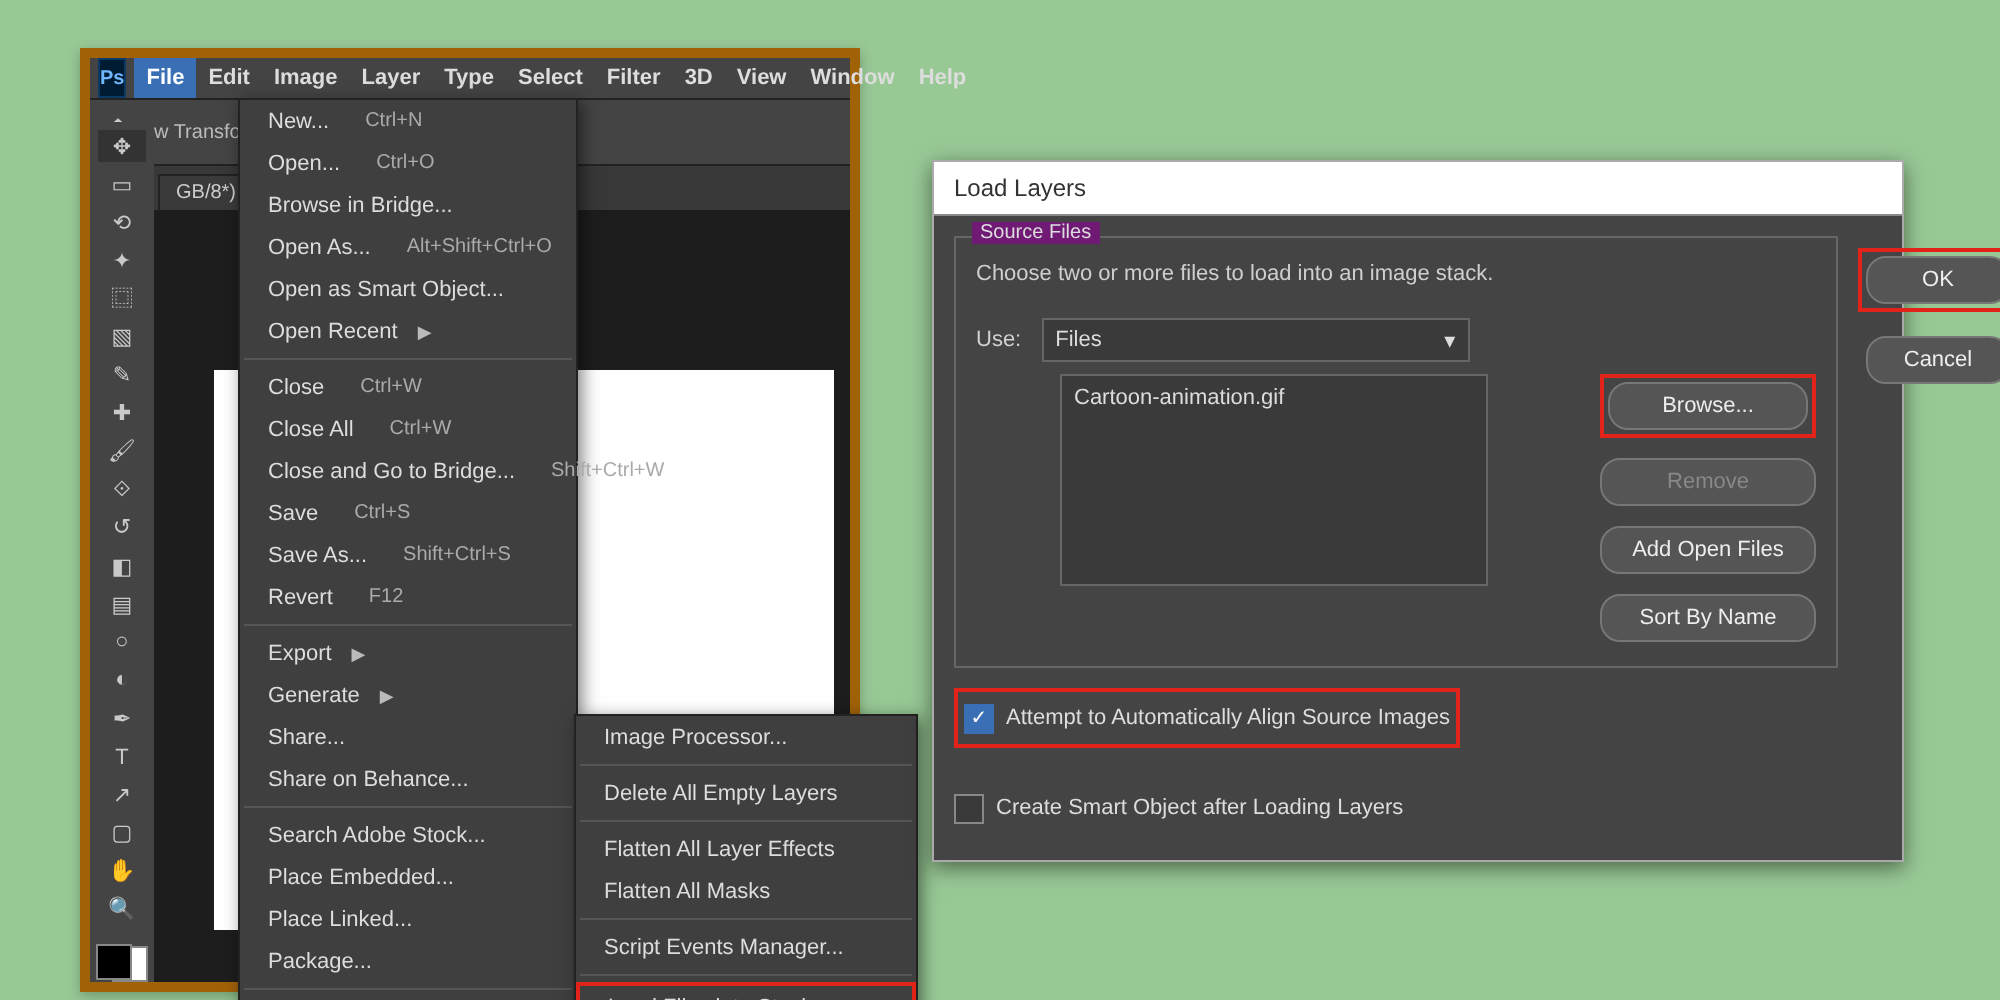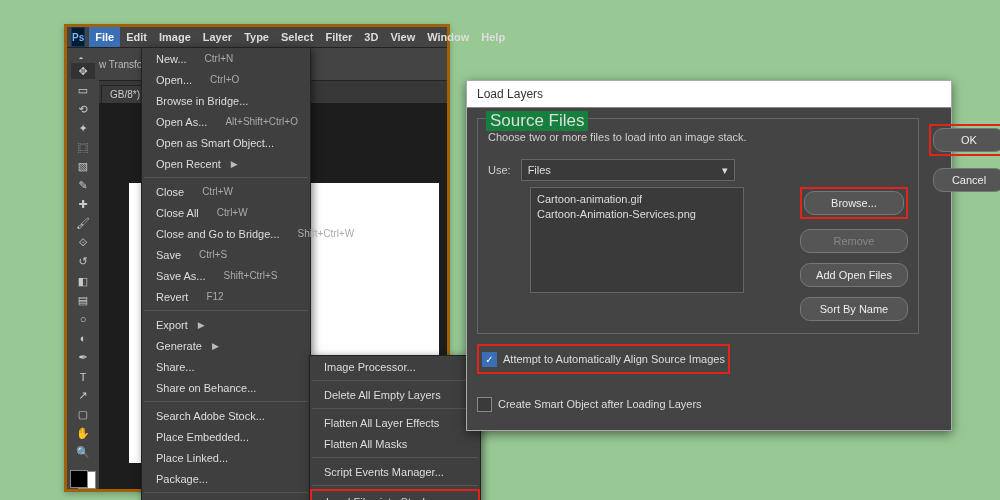--- a/index.html
+++ b/index.html
@@ -1,17 +1,17 @@
 <!DOCTYPE html>
 <html><head>
 <meta charset="utf-8">
 <style>
   body{margin:0;background:#98c995;font-family:"Segoe UI",Tahoma,Arial,sans-serif;font-size:11px;color:#d0d0d0}
   .canvas{position:relative;width:1000px;height:500px}
-  .ps{position:absolute;left:64px;top:24px;width:380px;height:462px;background:#2a2a2a;border:3px solid #a16207;box-shadow:0 2px 6px rgba(0,0,0,.25)}
+  .ps{position:absolute;left:40px;top:24px;width:380px;height:462px;background:#2a2a2a;border:5px solid #a16207;box-shadow:0 2px 6px rgba(0,0,0,.25)}
   .menubar{display:flex;align-items:center;height:20px;background:#444;color:#ddd;font-size:11px}
   .ps-icon{width:18px;height:18px;margin:0 4px;background:#001c33;color:#6fb7ff;display:flex;align-items:center;justify-content:center;font-weight:700;font-size:10px;border:1px solid #0a3a66}
   .menubar .mi{padding:0 6px;line-height:20px;height:20px}
   .menubar .mi.open{background:#3b6fb5;color:#fff}
   .optbar{height:32px;background:#444;border-top:1px solid #222;border-bottom:1px solid #222;display:flex;align-items:center;padding-left:4px;gap:8px}
   .home{width:20px;height:20px;display:flex;align-items:center;justify-content:center}
   .tabbar{height:22px;background:#383838;display:flex;align-items:flex-end;padding-left:34px}
   .ftab{background:#3a3a3a;color:#ccc;font-size:10px;padding:3px 10px 3px 8px;border-top:1px solid #222;border-left:1px solid #222;border-right:1px solid #222}
   .workspace{position:absolute;left:32px;top:76px;right:0;bottom:0;background:#1d1d1d}
   .artboard{position:absolute;left:30px;top:80px;width:310px;height:280px;background:#fff}
@@ -28,21 +28,21 @@
   .menu .sep{height:1px;background:#555;margin:3px 2px}
   .menu .sc{color:#aaa;font-size:10px;margin-left:18px}
   .file-menu{left:74px;top:20px;width:168px}
   .sub-menu{left:242px;top:328px;width:170px}
   .redbox{border:2px solid #e2231a;box-sizing:border-box}
   .dialog{position:absolute;left:466px;top:80px;width:484px;background:#444;border:1px solid #aaa;box-shadow:0 3px 10px rgba(0,0,0,.5)}
   .dlg-title{background:#fff;color:#333;height:26px;display:flex;align-items:center;padding:0 10px;font-size:12px;border-bottom:1px solid #888}
   .dlg-body{display:flex;gap:10px;padding:10px 10px 14px}
   .dlg-left{flex:1}
   .fieldset{border:1px solid #666;padding:8px 10px 12px;position:relative;margin-bottom:10px}
-  .fieldset .legend{position:absolute;top:-8px;left:8px;background:#15803d;padding:0 4px;color:#ddd;font-size:17px}
+  .fieldset .legend{position:absolute;top:-8px;left:8px;background:#701a75;padding:0 4px;color:#ddd;font-size:10px}
   .helptext{color:#cfcfcf;font-size:11px;margin:4px 0 16px}
   .use-row{display:flex;align-items:center;gap:10px;margin-bottom:6px}
   .select{background:#3a3a3a;border:1px solid #666;height:20px;width:200px;display:flex;align-items:center;justify-content:space-between;padding:0 6px;color:#ddd;font-size:11px}
   .filelist{background:#3a3a3a;border:1px solid #666;height:96px;width:200px;padding:4px 6px;color:#ddd;font-size:11px;line-height:15px;margin-left:42px}
   .btncol{display:flex;flex-direction:column;gap:10px;margin-left:42px}
   .btn{background:#555;border:1px solid #777;color:#eee;height:22px;min-width:98px;display:flex;align-items:center;justify-content:center;font-size:11px;border-radius:10px}
   .btn.disabled{color:#888}
   .chk-row{display:flex;align-items:center;gap:6px;height:20px;font-size:11px;color:#ddd;margin:2px 0}
   .chk{width:13px;height:13px;border:1px solid #888;background:#3a3a3a;display:flex;align-items:center;justify-content:center}
   .chk.checked{background:#3b6fb5;border-color:#3b6fb5;color:#fff;font-size:10px}
@@ -235,21 +235,20 @@
           <div class="use-row">
             <span>Use:</span>
             <div class="select">
               <span>Files</span>
               <span>▾</span>
             </div>
           </div>
           <div style="display:flex;gap:14px;align-items:flex-start">
             <div class="filelist" id="filelist-slot">
                 <div>Cartoon-animation.gif</div>
-                <div>Cartoon-Animation-Services.png</div>
               </div>
             <div class="btncol">
               <div class="redbox" style="padding:2px">
                   <div class="btn">Browse...</div>
                 </div>
               <div class="btn disabled">Remove</div>
               <div class="btn">Add Open Files</div>
               <div class="btn">Sort By Name</div>
             </div>
           </div>

